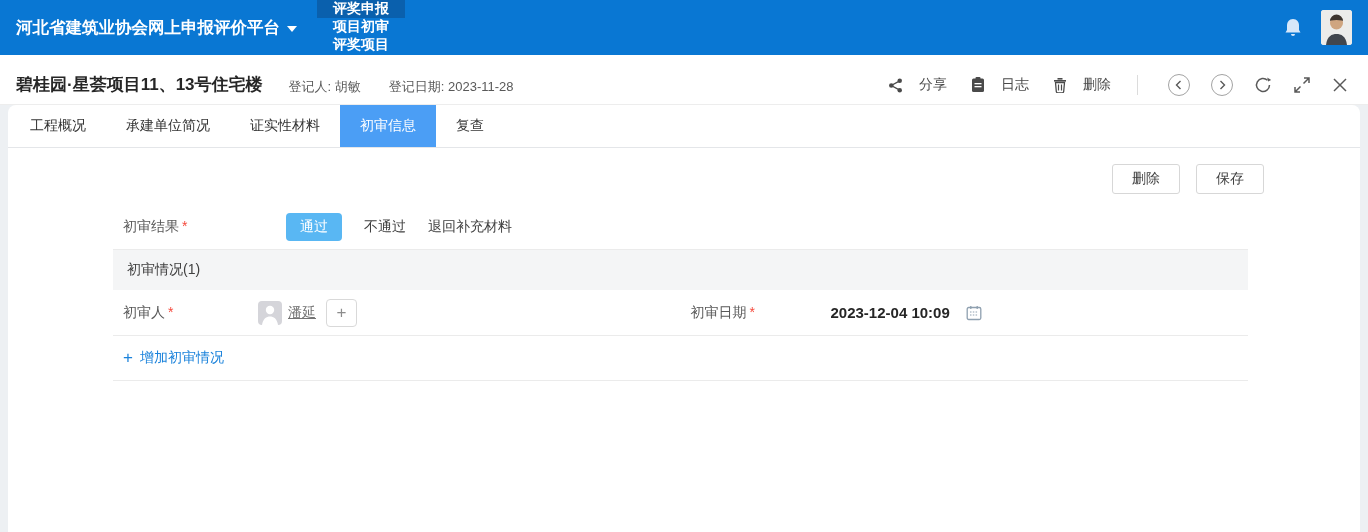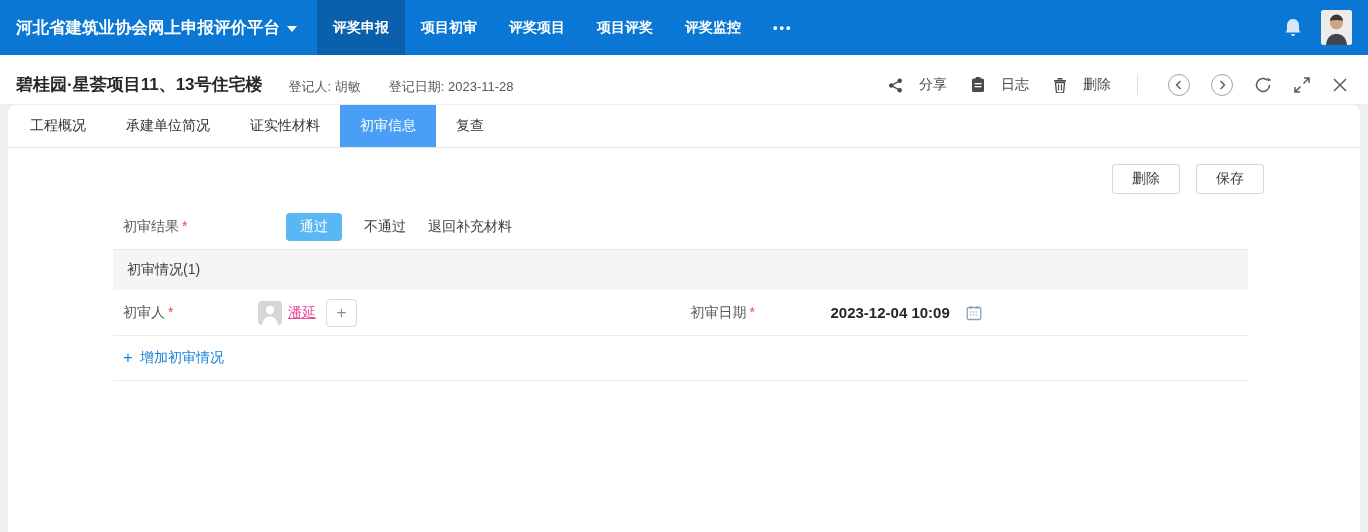--- a/index.html
+++ b/index.html
@@ -3,21 +3,21 @@
 <meta charset="utf-8">
 <style>
   * { margin:0; padding:0; box-sizing:border-box; }
   html,body { width:1368px; height:532px; overflow:hidden; }
   body { font-family:"Liberation Sans","DejaVu Sans",sans-serif; font-size:14px; color:#404040; background:#fff; }
 
   
   .topbar { height:55px; background:#0977d3; display:flex; align-items:stretch; color:#fff; }
   .brand { display:flex; align-items:center; gap:7px; padding:0 20px 0 16px; font-size:16.5px; font-weight:700; cursor:pointer; }
   .caret { width:0; height:0; border-left:5px solid transparent; border-right:5px solid transparent; border-top:6px solid #fff; margin-top:2px; }
-  .topnav { display:flex; align-items:stretch; }
+  .topnav { display:flex; align-items:stretch;flex-direction:column; }
   .topnav-item { display:flex; align-items:center; padding:0 16px; font-size:14px; font-weight:600; cursor:pointer; }
   .topnav-item.active { background:#0a60ad; }
   .more-dots { display:flex; align-items:center; padding:0 16px; font-size:13px; letter-spacing:2px; font-weight:700; cursor:pointer; }
   .topbar-spacer { flex:1; }
   .bell-wrap { display:flex; align-items:center; padding:0 18px; cursor:pointer; }
   .avatar { width:31px; height:35px; border-radius:3px; overflow:hidden; background:#f2f2f2; align-self:center; margin-right:16px; cursor:pointer; }
 
   
   .titlebar { height:50px; background:#fff; display:flex; align-items:flex-end; padding:0 20px 8px 16px; border-bottom:1px solid #ededed; }
   .doc-title { font-size:17px; font-weight:700; color:#262626; margin-right:26px; }
@@ -47,21 +47,21 @@
   .req { color:#f5483b; margin-left:3px; }
 
   .chiprow { display:flex; align-items:center; gap:22px;padding-left:28px; }
   .chip { font-size:14px; color:#404040; cursor:pointer; }
   .chip.selected { background:#59b7f3; color:#fff; border-radius:4px; padding:5px 14px; }
 
   .section-band { height:40px; background:#f4f5f6; display:flex; align-items:center; padding-left:14px; color:#404040; font-size:14px; }
 
   .half { width:50%; display:flex; align-items:center; }
   .avatar-ph { width:24px; height:24px; border-radius:4px; background:#d5d5da; display:flex; align-items:flex-end; justify-content:center; overflow:hidden; flex:none; }
-  .person-name { margin:0 10px 0 6px; color:#ec4899;text-decoration:underline; }
+  .person-name { margin:0 10px 0 6px; color:#737373;text-decoration:underline; }
   .add-btn { width:31px; height:28px; border:1px solid #d9d9d9; border-radius:4px; background:#fff; color:#8c8c8c; font-size:17px; line-height:1; cursor:pointer; display:flex; align-items:center; justify-content:center; }
   .date-val { font-size:15px; font-weight:700; color:#262626; margin-right:16px; }
 
   .frow.opinion { align-items:flex-start; padding:10px 0 12px; }
   .frow.opinion .flabel { padding-top:7px; }
   .opinion-ta { flex:1; height:96px; border:1px solid #d9d9d9; border-radius:4px; padding:8px 12px; font-size:14px; color:#404040; font-family:inherit; resize:both; outline:none; }
 
   .addrow { display:flex; align-items:center; height:45px; border-bottom:1px solid #ebebeb; }
   .add-link { display:flex; align-items:center; gap:7px; color:#1a82db; font-size:14px; cursor:pointer; padding-left:10px; }
   .plus-glyph { font-size:17px; line-height:1; margin-top:-1px; }

